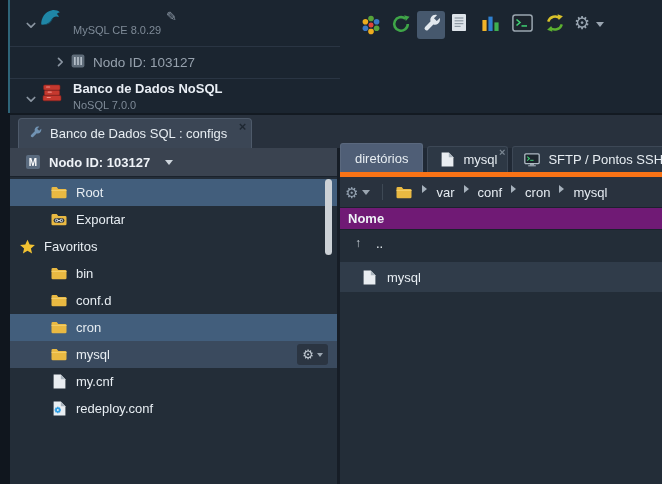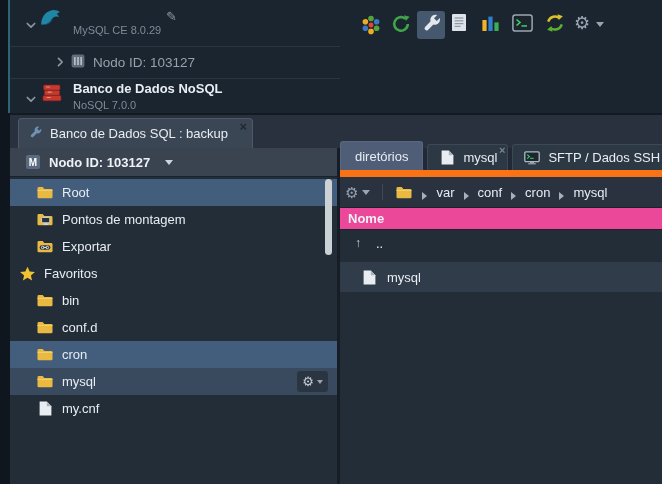--- a/index.html
+++ b/index.html
@@ -39,50 +39,50 @@
   
   .left-panel{position:absolute;left:10px;top:148px;width:327px;height:336px;background:#232d38;}
   .lp-header{height:29px;background:#3a4350;border-bottom:1px solid #1a222c;box-sizing:border-box;
              display:flex;align-items:center;padding-left:16px;gap:9px;}
   .m-badge{width:14px;height:14px;background:#5a6b7f;border-radius:2px;color:#fff;
            font-size:10px;font-weight:bold;display:flex;align-items:center;justify-content:center;}
   .lp-header .lbl{font-weight:bold;color:#eef2f7;}
   .lp-header .caret-down{border-top-color:#cdd5dc;margin-left:6px;}
   .tree{position:absolute;left:0;top:31px;width:327px;}
   .tree-row{position:relative;height:27px;display:flex;align-items:center;gap:8px;
-            padding-left:26px;box-sizing:border-box;}
+            padding-left:40px;box-sizing:border-box;}
   .tree-row.section{padding-left:8px;}
   .tree-row.selected{background:#425e7c;}
   .tree-row.hover{background:#3a4a5e;}
   .icn{width:18px;display:inline-flex;justify-content:center;align-items:center;flex:none;}
   .up-ch{color:#cdd4da;font-size:12px;line-height:1;}
   .row-gear{position:absolute;right:9px;top:3px;width:31px;height:21px;background:#2b3542;
             border-radius:3px;display:flex;align-items:center;justify-content:center;gap:3px;}
   .row-gear .gear-ch{font-size:13px;color:#c2cbd3;}
   .row-gear .caret-down{border-top-width:4px;border-left-width:3.5px;border-right-width:3.5px;}
   .scroll-thumb{position:absolute;left:315px;top:31px;width:7px;height:76px;background:#ccd1d6;border-radius:3.5px;}
 
   .divider{position:absolute;left:337px;top:148px;width:3px;height:336px;background:#161d26;}
 
   
   .right-panel{position:absolute;left:340px;top:148px;width:322px;height:336px;background:#232d38;}
-  .rtabs{height:29px;background:#202935;display:flex;align-items:flex-end;border-bottom:7px solid #f97316;box-sizing:border-box;}
+  .rtabs{height:29px;background:#202935;display:flex;align-items:flex-end;border-bottom:5px solid #f97316;box-sizing:border-box;}
   .rtab{height:26px;background:#2d3845;border:1px solid #3d4856;border-bottom:none;border-radius:3px 3px 0 0;
         display:flex;align-items:center;gap:7px;padding:0 10px;margin-right:4px;box-sizing:border-box;
         position:relative;white-space:nowrap;}
   .rtab.active{height:29px;background:#4f5e76;border-color:#5a687e;padding:0 14px;}
   .rtab .tab-close{position:absolute;top:-1px;right:2px;font-size:11px;font-weight:bold;color:#7a8692;}
   .crumbs{height:30px;background:#29323e;display:flex;align-items:center;padding-left:5px;gap:9px;}
   .crumb-gear .gear-ch{font-size:15px;color:#93a1b0;}
   .crumb-gear{display:flex;align-items:center;gap:4px;}
   .vsep{width:1px;height:16px;background:#3e4955;margin:0 3px;}
   .crumb-arrow{width:0;height:0;border-top:4px solid transparent;border-bottom:4px solid transparent;
                border-left:5px solid #a6b1bc;display:inline-block;}
   .crumb-lbl{color:#e6ecf2;}
-  .list-header{height:23px;background:#ec4899;border-top:1px solid #1a222c;border-bottom:1px solid #1a222c;
+  .list-header{height:23px;background:#701a75;border-top:1px solid #1a222c;border-bottom:1px solid #1a222c;
                box-sizing:border-box;display:flex;align-items:center;padding-left:8px;font-weight:bold;color:#eef2f6;}
   .file-list{position:relative;}
   .list-row{height:26px;display:flex;align-items:center;gap:9px;padding-left:9px;box-sizing:border-box;}
   .list-row.selected{background:#303c4a;height:30px;margin-top:6px;padding-left:20px;}
 </style>
 </head>
 <body>
 
 <div id="app">
   <div class="rail"></div>
@@ -178,21 +178,21 @@
     <span class="abs gear-ch" style="left:564px;top:14px;">⚙</span>
     <span class="abs caret-down" style="left:586px;top:22px;"></span>
 
   </div>
 
   <div class="tabbar">
     <div class="main-tab">
       <span><svg width="13" height="13" viewBox="0 0 20 20">
             <path d="M19 5.9a5.4 5.4 0 0 1-7 5.2l-5.7 5.7a2.2 2.2 0 0 1-3.1-3.1l5.7-5.7A5.4 5.4 0 0 1 14 .9c.6 0 1.2.1 1.8.3L12.6 4.4l3 3L18.8 4.2c.1.5.2 1.1.2 1.7z" fill="#7193b3"></path>
           </svg></span>
-      <span>Banco de Dados SQL : backup</span>
+      <span>Banco de Dados SQL : configs</span>
       <span class="close">×</span>
     </div>
   </div>
 
   <div class="left-panel">
     <div class="lp-header">
       <span class="m-badge">M</span>
       <span class="lbl">Nodo ID: 103127</span>
       <span class="caret-down"></span>
     </div>
@@ -203,31 +203,20 @@
               <path d="M.5 2.3Q.5 1 1.8 1h3.9l1.6 1.9h6.9q1.3 0 1.3 1.3V11q0 1.3-1.3 1.3H1.8Q.5 12.3.5 11z" fill="#e9b942"></path>
               <rect x=".5" y="3.9" width="15" height="1" fill="#f4d06c"></rect>
             </svg>
           </span>
           <span>Root</span>
         </div>
         <div class="tree-row">
           <span class="icn">
             <svg width="16" height="13" viewBox="0 0 16 13">
               <path d="M.5 2.3Q.5 1 1.8 1h3.9l1.6 1.9h6.9q1.3 0 1.3 1.3V11q0 1.3-1.3 1.3H1.8Q.5 12.3.5 11z" fill="#e9b942"></path>
-              <rect x="4.6" y="4.4" width="8.2" height="5.4" rx=".8" fill="#273240" stroke="#cdd5dc" stroke-width="1"></rect>
-              <rect x="7.6" y="10" width="2.2" height="1" fill="#cdd5dc"></rect>
-              <rect x="6.4" y="11" width="4.6" height="1" fill="#cdd5dc"></rect>
-            </svg>
-          </span>
-          <span>Pontos de montagem</span>
-        </div>
-        <div class="tree-row">
-          <span class="icn">
-            <svg width="16" height="13" viewBox="0 0 16 13">
-              <path d="M.5 2.3Q.5 1 1.8 1h3.9l1.6 1.9h6.9q1.3 0 1.3 1.3V11q0 1.3-1.3 1.3H1.8Q.5 12.3.5 11z" fill="#e9b942"></path>
               <rect x="2.6" y="5.2" width="10.8" height="4.6" rx="2.3" fill="#2b3540"></rect>
               <circle cx="5.7" cy="7.5" r="1.3" fill="none" stroke="#e9edf1" stroke-width=".9"></circle>
               <circle cx="10.3" cy="7.5" r="1.3" fill="none" stroke="#e9edf1" stroke-width=".9"></circle>
               <rect x="6.5" y="7.1" width="3" height=".9" fill="#e9edf1"></rect>
             </svg>
           </span>
           <span>Exportar</span>
         </div>
         <div class="tree-row section">
           <span class="icn">
@@ -278,20 +267,37 @@
           </span>
         </div>
         <div class="tree-row">
           <span class="icn">
             <svg width="13" height="15" viewBox="0 0 13 15">
               <path d="M.6.6h7.2l4.6 4.6v9.2H.6z" fill="#e9edf1"></path>
               <path d="M7.8.6v4.6h4.6z" fill="#aab4bd"></path>
             </svg>
           </span>
           <span>my.cnf</span>
+        </div>
+        <div class="tree-row">
+          <span class="icn">
+            <svg width="13" height="15" viewBox="0 0 13 15">
+              <path d="M.6.6h7.2l4.6 4.6v9.2H.6z" fill="#e9edf1"></path>
+              <path d="M7.8.6v4.6h4.6z" fill="#aab4bd"></path>
+              <g stroke="#2f9de2" stroke-width="1.4">
+                <line x1="4.8" y1="5.8" x2="4.8" y2="12.2"></line>
+                <line x1="1.6" y1="9" x2="8" y2="9"></line>
+                <line x1="2.5" y1="6.7" x2="7.1" y2="11.3"></line>
+                <line x1="2.5" y1="11.3" x2="7.1" y2="6.7"></line>
+              </g>
+              <circle cx="4.8" cy="9" r="2.5" fill="#2f9de2"></circle>
+              <circle cx="4.8" cy="9" r="1" fill="#e9edf1"></circle>
+            </svg>
+          </span>
+          <span>redeploy.conf</span>
         </div>
       </div>
     <div class="scroll-thumb"></div>
   </div>
 
   <div class="divider"></div>
 
   <div class="right-panel">
     <div class="rtabs">
         <div class="rtab active">
@@ -310,36 +316,36 @@
         <div class="rtab">
           <span class="icn">
             <svg width="16" height="14" viewBox="0 0 16 14">
               <rect x=".8" y=".8" width="14.4" height="9.8" rx="1.1" fill="#1d252e" stroke="#aeb9c3" stroke-width="1.3"></rect>
               <polyline points="3.2,3.6 5.4,5.6 3.2,7.6" fill="none" stroke="#3fd072" stroke-width="1.1"></polyline>
               <rect x="6.2" y="6.8" width="3.4" height="1" fill="#3fd072"></rect>
               <rect x="6" y="11.2" width="4" height="1" fill="#aeb9c3"></rect>
               <rect x="4.2" y="12.3" width="7.6" height="1" fill="#aeb9c3"></rect>
             </svg>
           </span>
-          <span>SFTP / Dados SSH</span>
+          <span>SFTP / Pontos SSH</span>
         </div>
       </div>
     <div class="crumbs">
       <span class="crumb-gear">
           <span class="gear-ch">⚙</span>
           <span class="caret-down"></span>
         </span>
       <span class="vsep"></span>
       <span class="icn">
           <svg width="16" height="13" viewBox="0 0 16 13">
             <path d="M.5 2.3Q.5 1 1.8 1h3.9l1.6 1.9h6.9q1.3 0 1.3 1.3V11q0 1.3-1.3 1.3H1.8Q.5 12.3.5 11z" fill="#e9b942"></path>
             <rect x=".5" y="3.9" width="15" height="1" fill="#f4d06c"></rect>
           </svg>
         </span>
-      <span id="crumb-items" style="display:flex;align-items:flex-end;gap:9px;">
+      <span id="crumb-items" style="display:flex;align-items:flex-start;gap:9px;">
           <span class="crumb-arrow"></span>
           <span class="crumb-lbl">var</span>
           <span class="crumb-arrow"></span>
           <span class="crumb-lbl">conf</span>
           <span class="crumb-arrow"></span>
           <span class="crumb-lbl">cron</span>
           <span class="crumb-arrow"></span>
           <span class="crumb-lbl">mysql</span>
         </span>
     </div>

